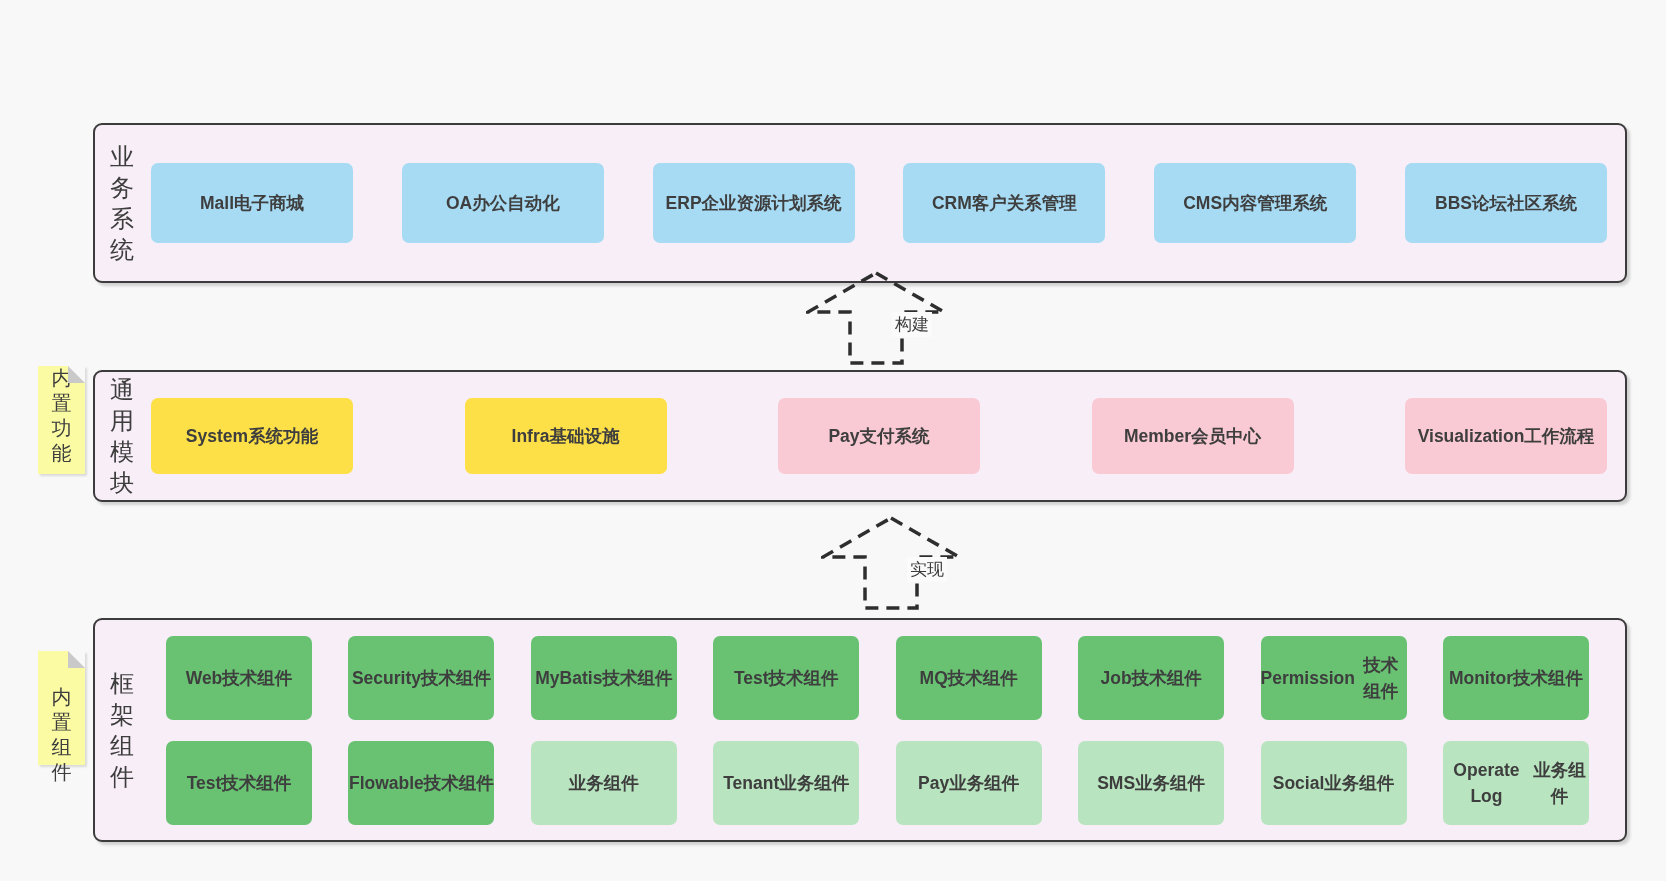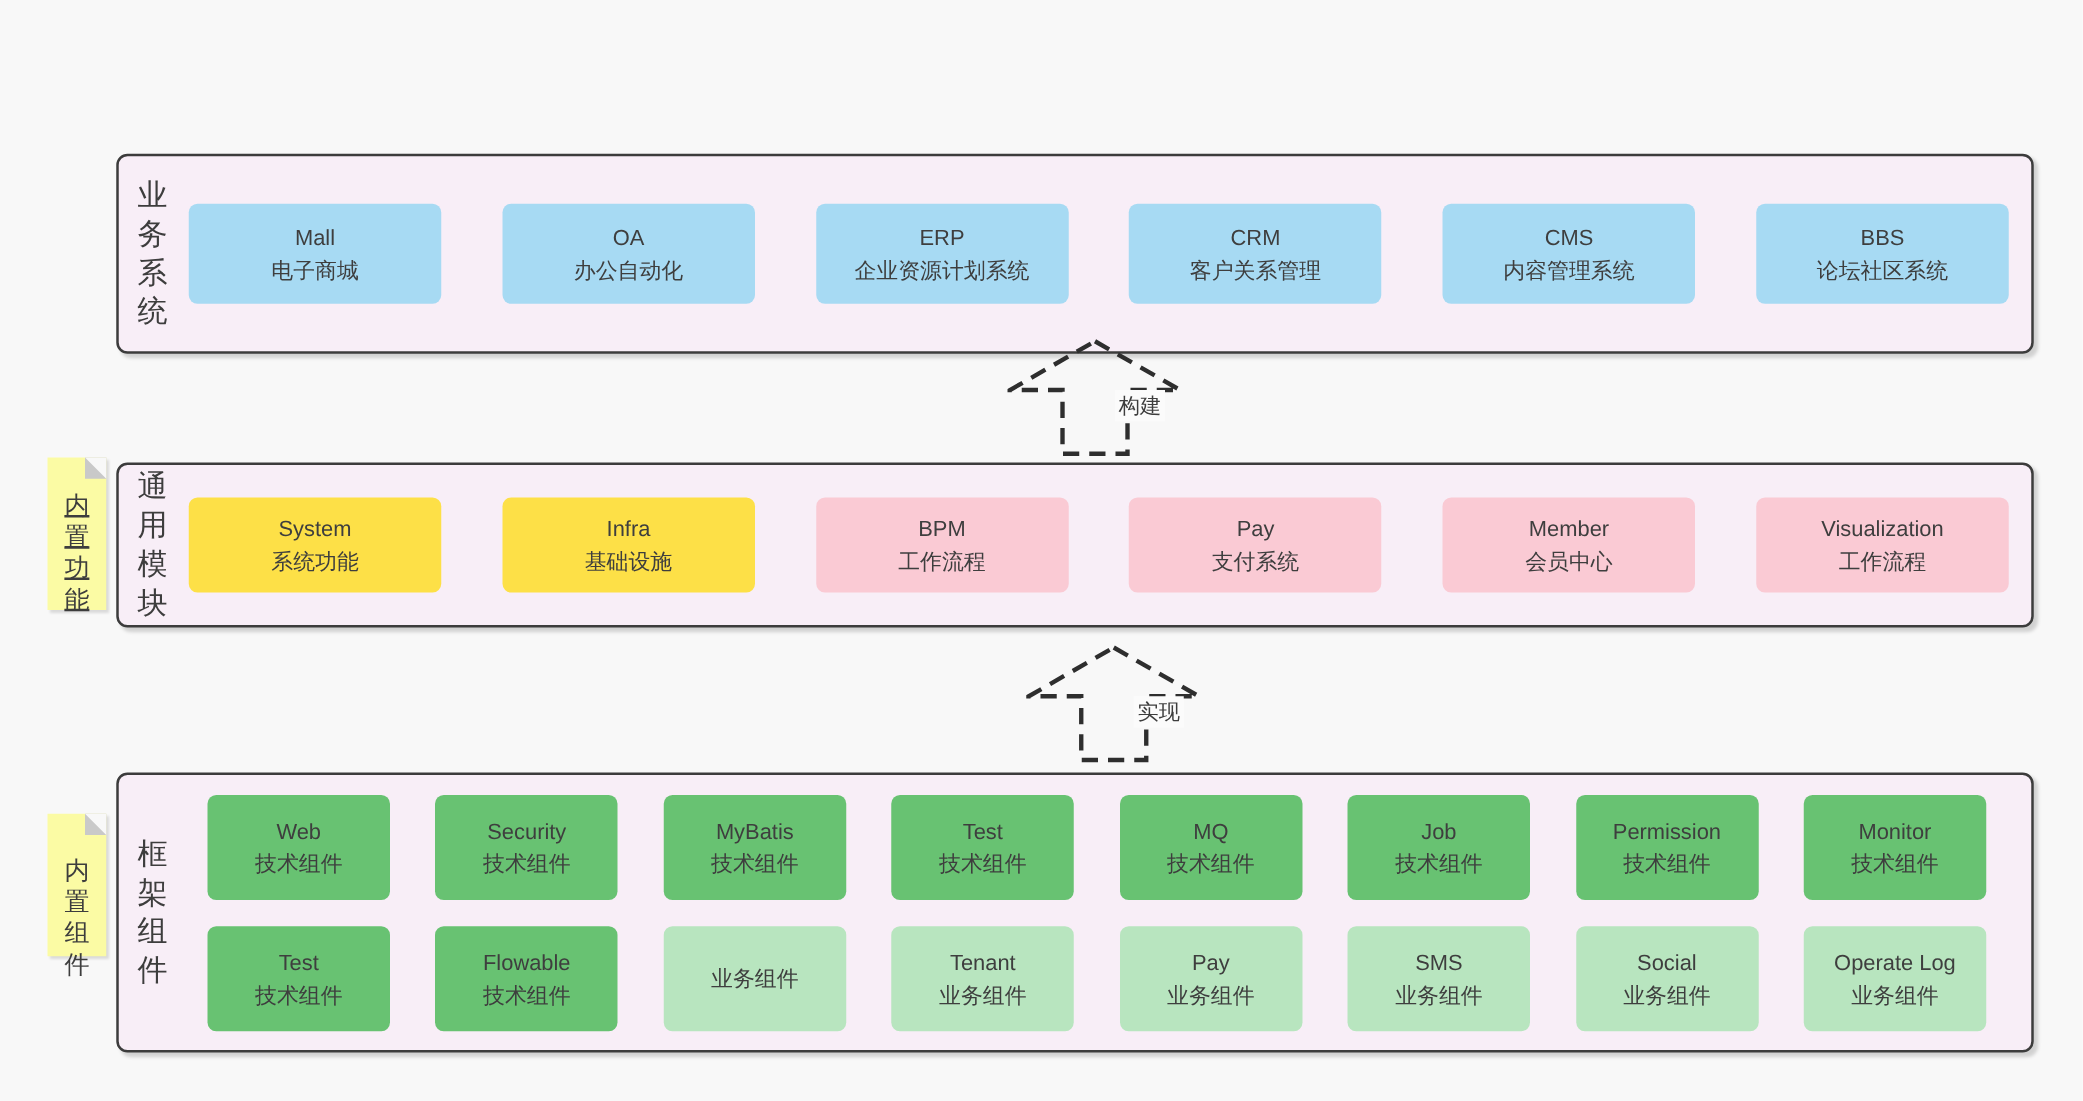--- a/index.html
+++ b/index.html
@@ -22,22 +22,22 @@
     font-size:24px;line-height:31px;word-break:break-all;
     text-align:center;color:#3d3d3d;
   }
   .boxes{
     flex:1;display:flex;justify-content:space-between;align-items:center;
     margin:0 18px 0 15px;
   }
   .rows{flex:1;display:flex;flex-direction:column;gap:21px;margin:0 18px 0 15px;}
   
   .box{
-    border-radius:7px;display:flex;flex-direction:column;justify-content:center;
-    align-items:center;text-align:center;font-size:17.5px;line-height:26px;
+    border-radius:7px;display:flex;flex-direction:row;justify-content:center;
+    align-items:center;text-align:center;font-size:17.5px;line-height:26px;font-weight:bold;
   }
   .box .en{display:block;}
   .box.wide{width:202px;height:80px;}
   #layer-modules .box.wide{height:76px;}
   .box.small{width:146px;height:84px;}
   .box.small .en{max-width:118px;}
   .blue{background:#a7daf3;}
   .red{background:#fde047;}
   .pink{background:#facad4;}
   .green{background:#68c272;}
@@ -51,21 +51,21 @@
   .arrow-label{
     position:absolute;left:50%;top:42px;transform:translateX(-50%);
     background:#fbfbfb;padding:1px 3px;font-size:17px;color:#3d3d3d;white-space:nowrap;margin-left:36px;
   }
   
   .note{
     position:absolute;left:38px;width:47px;box-sizing:border-box;
     background:#fbfba4;box-shadow:2px 2px 2px rgba(0,0,0,0.12);
     font-size:20px;line-height:25px;color:#3d3d3d;
   }
-  #note-features{top:366px;height:122px;padding-top:27px;text-decoration:underline;}
+  #note-features{top:366px;height:108px;}
   #note-components{top:651px;height:114px;padding-top:34px;}
   .note .note-text{display:block;width:22px;margin:0 auto;word-break:break-all;text-align:center;}
   .note .fold{
     position:absolute;top:0;right:0;width:0;height:0;border-style:solid;
     border-width:0 17px 17px 0;
     border-color:#f8f8f8 #f8f8f8 #c9c9c9 #c9c9c9;
   }
 </style>
 </head>
 <body>
@@ -119,24 +119,20 @@
     <div class="boxes">
       <div class="box wide red">
         <span class="en">System</span>
         <span class="zh">系统功能</span>
       </div>
       <div class="box wide red">
         <span class="en">Infra</span>
         <span class="zh">基础设施</span>
       </div>
       <div class="box wide pink">
-        <span class="en">BPM</span>
-        <span class="zh">工作流程</span>
-      </div>
-      <div class="box wide pink">
         <span class="en">Pay</span>
         <span class="zh">支付系统</span>
       </div>
       <div class="box wide pink">
         <span class="en">Member</span>
         <span class="zh">会员中心</span>
       </div>
       <div class="box wide pink">
         <span class="en">Visualization</span>
         <span class="zh">工作流程</span>

